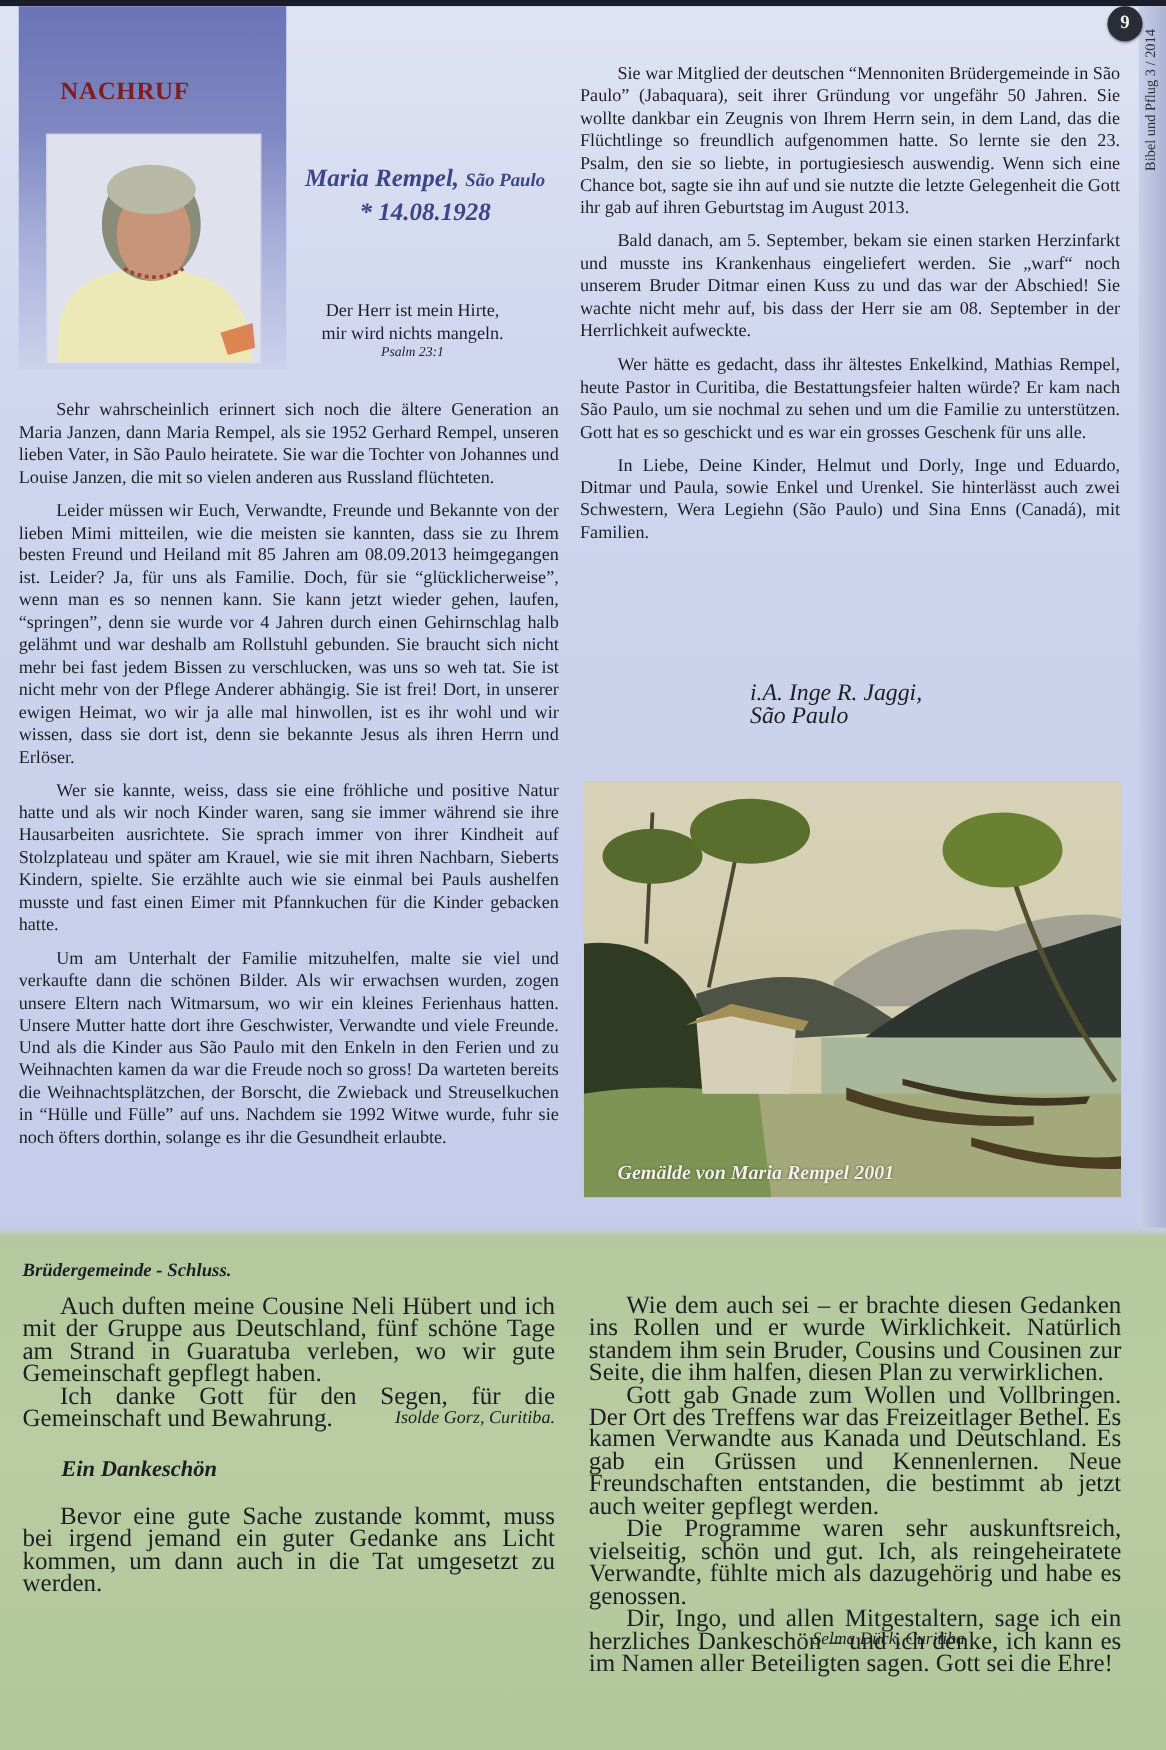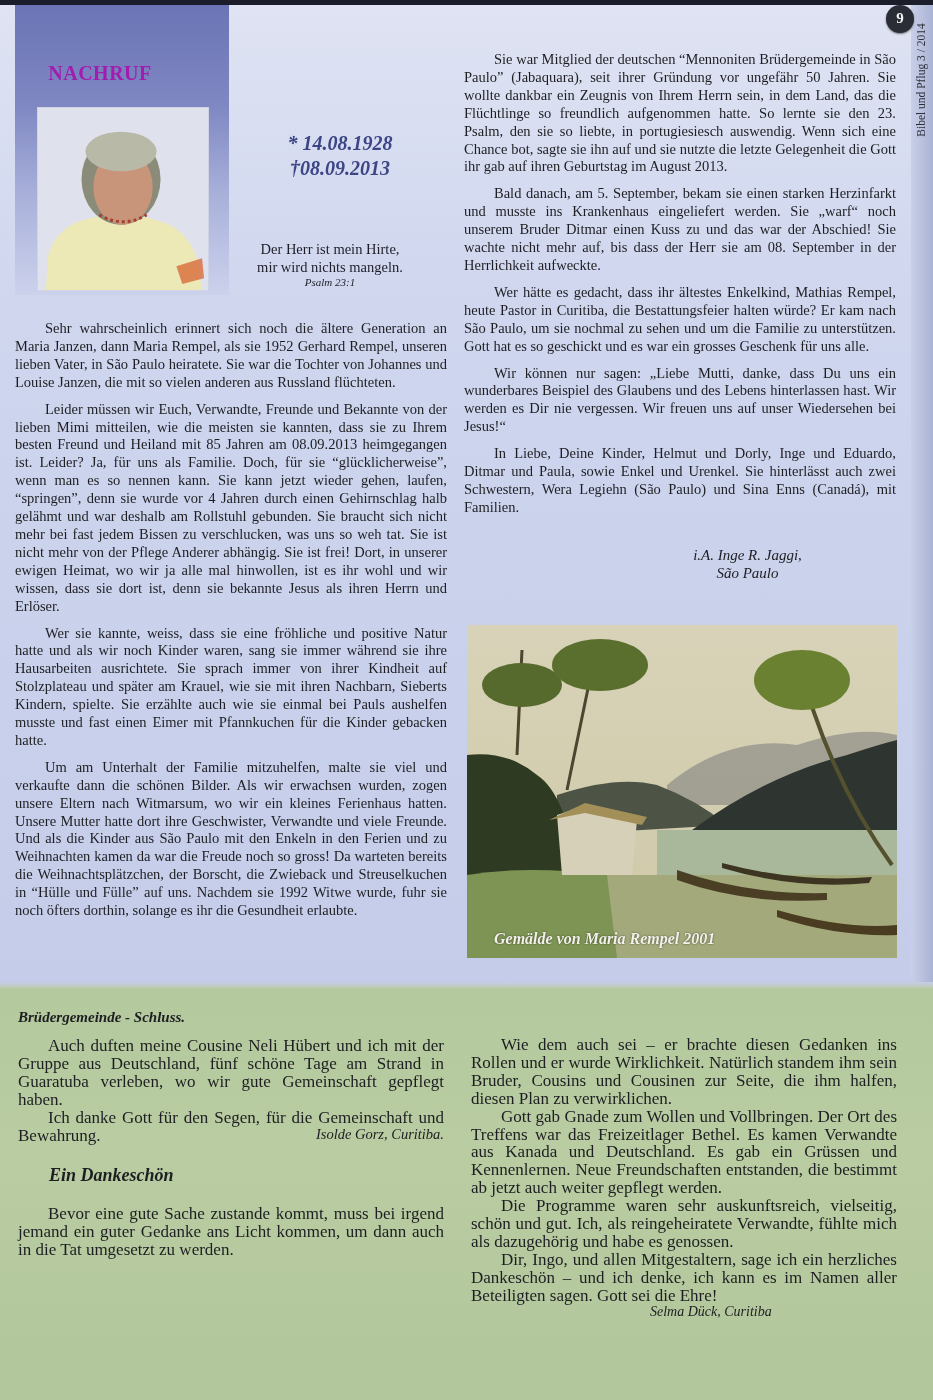--- a/index.html
+++ b/index.html
@@ -29,21 +29,21 @@
     }
 
     
     .nachruf-banner {
       position: absolute; left: 15px; top: 5px; width: 214px; height: 290px;
       background: linear-gradient(180deg, #6b74b5 0%, #7f88c2 35%, #a8b0da 65%, #ccd2ec 100%);
     }
     .nachruf-title {
       position: absolute; left: 15px; top: 62px; width: 170px; text-align: center;
       font-family: "Liberation Serif", serif; font-weight: bold; font-size: 20px;
-      color: #a21caf; letter-spacing: 0.5px;
+      color: #7f1d1d; letter-spacing: 0.5px;
     }
     .portrait {
       position: absolute; left: 37px; top: 107px; width: 172px; height: 184px;
       background: #e1e4ee; border: 1px solid #cfd3e4; overflow: hidden;
     }
     .portrait svg { width: 100%; height: 100%; display: block; }
 
     .name-block {
       position: absolute; left: 230px; top: 131px; width: 220px; text-align: center;
       font-family: "Liberation Serif", serif; font-style: italic; font-weight: bold;
@@ -68,39 +68,39 @@
       position: absolute; left: 921px; top: 80px; transform: translate(-50%, -50%) rotate(-90deg);
       white-space: nowrap; font-size: 11.5px; color: #2d2f3a;
     }
 
     
     .col { position: absolute; text-align: justify; font-size: 14.5px; line-height: 17.9px; hyphens: manual; }
     .col p { text-indent: 30px; margin-bottom: 9px; }
     .col-left-upper { left: 15px; top: 320px; width: 432px; }
     .col-right-upper { left: 464px; top: 51px; width: 432px; }
     .signature-upper {
-      position: absolute; left: 600px; top: 546px; width: 295px; text-align: center;
-      font-style: italic; font-size: 15px; line-height: 18px;
+      position: absolute; left: 600px; top: 546px; width: 295px; text-align: left;
+      font-style: italic; font-size: 19px; line-height: 18px;
     }
 
     .painting {
       position: absolute; left: 467px; top: 625px; width: 430px; height: 333px;
       overflow: hidden; background: #cfcbb4;
     }
     .painting svg { width: 100%; height: 100%; display: block; }
     .painting-caption {
       position: absolute; left: 494px; top: 930px; font-style: italic; font-weight: bold;
       font-size: 16px; color: #f3f1ea; text-shadow: 0 0 2px rgba(0,0,0,0.6);
     }
 
     
     .lower-heading-1 {
       position: absolute; left: 18px; top: 1009px; font-style: italic; font-weight: bold; font-size: 15px;
     }
-    .lower-col { position: absolute; text-align: justify; font-size: 17px; line-height: 17.9px; }
+    .lower-col { position: absolute; text-align: justify; font-size: 20px; line-height: 17.9px; }
     .lower-col p { text-indent: 30px; }
     .lower-left-1 { left: 18px; top: 1037px; width: 426px; }
     .lower-sig-1 {
       position: absolute; left: 200px; top: 1126px; width: 244px; text-align: right;
       font-style: italic; font-size: 14.5px;
     }
     .lower-heading-2 {
       position: absolute; left: 49px; top: 1165px; font-style: italic; font-weight: bold; font-size: 18px;
     }
     .lower-left-2 { left: 18px; top: 1205px; width: 426px; }
@@ -128,22 +128,25 @@
     <path d="M8 184 L10 150 Q18 120 50 112 L70 108 L100 108 L122 114 Q150 122 160 150 L166 184 Z" fill="#ece9b6"></path>
     <path d="M140 160 L166 152 L168 172 L146 178 Z" fill="#d96a3b" opacity="0.8"></path>
     <ellipse cx="84" cy="72" rx="40" ry="46" fill="#8a8b78"></ellipse>
     <ellipse cx="86" cy="80" rx="30" ry="38" fill="#c9957a"></ellipse>
     <ellipse cx="84" cy="44" rx="36" ry="20" fill="#b8b9a6"></ellipse>
     <path d="M62 108 Q86 122 110 108" stroke="#a34030" stroke-width="3" fill="none" stroke-dasharray="3 3"></path>
   </svg>
 </div>
 
 <div class="name-block">
+  <div class="name-line">
+    <span>Maria Rempel,</span>
+    <span class="city">São Paulo</span>
+  </div>
   <div class="date-line">* 14.08.1928</div>
-  <div class="date-line">†08.09.2013</div>
 </div>
 
 <div class="psalm-block">
   <div>Der Herr ist mein Hirte,</div>
   <div>mir wird nichts mangeln.</div>
   <div class="psalm-ref">Psalm 23:1</div>
 </div>
 
 <div class="page-number">9</div>
 <div class="running-head">Bibel und Pflug 3 / 2014</div>
@@ -152,21 +155,20 @@
   <p>Sehr wahrscheinlich erinnert sich noch die ältere Generation an Maria Janzen, dann Maria Rempel, als sie 1952 Gerhard Rempel, unseren lieben Vater, in São Paulo heiratete. Sie war die Tochter von Johannes und Louise Janzen, die mit so vielen anderen aus Russland flüchteten.</p>
   <p>Leider müssen wir Euch, Verwandte, Freunde und Bekannte von der lieben Mimi mitteilen, wie die meisten sie kannten, dass sie zu Ihrem besten Freund und Heiland mit 85 Jahren am 08.09.2013 heimgegangen ist. Leider? Ja, für uns als Familie. Doch, für sie “glücklicherweise”, wenn man es so nennen kann. Sie kann jetzt wieder gehen, laufen, “springen”, denn sie wurde vor 4 Jahren durch einen Gehirnschlag halb gelähmt und war deshalb am Rollstuhl gebunden. Sie braucht sich nicht mehr bei fast jedem Bissen zu verschlucken, was uns so weh tat. Sie ist nicht mehr von der Pflege Anderer abhängig. Sie ist frei! Dort, in unserer ewigen Heimat, wo wir ja alle mal hinwollen, ist es ihr wohl und wir wissen, dass sie dort ist, denn sie bekannte Jesus als ihren Herrn und Erlöser.</p>
   <p>Wer sie kannte, weiss, dass sie eine fröhliche und positive Natur hatte und als wir noch Kinder waren, sang sie immer während sie ihre Hausarbeiten ausrichtete. Sie sprach immer von ihrer Kindheit auf Stolzplateau und später am Krauel, wie sie mit ihren Nachbarn, Sieberts Kindern, spielte. Sie erzählte auch wie sie einmal bei Pauls aushelfen musste und fast einen Eimer mit Pfannkuchen für die Kinder gebacken hatte.</p>
   <p>Um am Unterhalt der Familie mitzuhelfen, malte sie viel und verkaufte dann die schönen Bilder. Als wir erwachsen wurden, zogen unsere Eltern nach Witmarsum, wo wir ein kleines Ferienhaus hatten. Unsere Mutter hatte dort ihre Geschwister, Verwandte und viele Freunde. Und als die Kinder aus São Paulo mit den Enkeln in den Ferien und zu Weihnachten kamen da war die Freude noch so gross! Da warteten bereits die Weihnachtsplätzchen, der Borscht, die Zwieback und Streuselkuchen in “Hülle und Fülle” auf uns. Nachdem sie 1992 Witwe wurde, fuhr sie noch öfters dorthin, solange es ihr die Gesundheit erlaubte.</p>
 </div>
 
 <div class="col col-right-upper">
   <p>Sie war Mitglied der deutschen “Mennoniten Brüdergemeinde in São Paulo” (Jabaquara), seit ihrer Gründung vor ungefähr 50 Jahren. Sie wollte dankbar ein Zeugnis von Ihrem Herrn sein, in dem Land, das die Flüchtlinge so freundlich aufgenommen hatte. So lernte sie den 23. Psalm, den sie so liebte, in portugiesiesch auswendig. Wenn sich eine Chance bot, sagte sie ihn auf und sie nutzte die letzte Gelegenheit die Gott ihr gab auf ihren Geburtstag im August 2013.</p>
   <p>Bald danach, am 5. September, bekam sie einen starken Herzinfarkt und musste ins Krankenhaus eingeliefert werden. Sie „warf“ noch unserem Bruder Ditmar einen Kuss zu und das war der Abschied! Sie wachte nicht mehr auf, bis dass der Herr sie am 08. September in der Herrlichkeit aufweckte.</p>
   <p>Wer hätte es gedacht, dass ihr ältestes Enkelkind, Mathias Rempel, heute Pastor in Curitiba, die Bestattungsfeier  halten würde? Er kam nach São Paulo, um sie nochmal zu sehen und um die Familie zu unterstützen. Gott hat es so geschickt und es war ein grosses Geschenk für uns alle.</p>
-  <p>Wir können nur sagen: „Liebe Mutti, danke, dass Du uns ein wunderbares Beispiel des Glaubens und des Lebens hinterlassen hast. Wir werden es Dir nie vergessen. Wir freuen uns auf unser Wiedersehen bei Jesus!“</p>
   <p>In Liebe, Deine Kinder, Helmut und Dorly, Inge und Eduardo, Ditmar und Paula, sowie Enkel und Urenkel. Sie hinterlässt auch zwei Schwestern, Wera Legiehn (São Paulo) und Sina Enns (Canadá), mit Familien.</p>
 </div>
 
 <div class="signature-upper">
   <div>i.A. Inge R. Jaggi,</div>
   <div>São Paulo</div>
 </div>
 
 <div class="painting">
   <svg viewBox="0 0 430 333" preserveAspectRatio="none">

